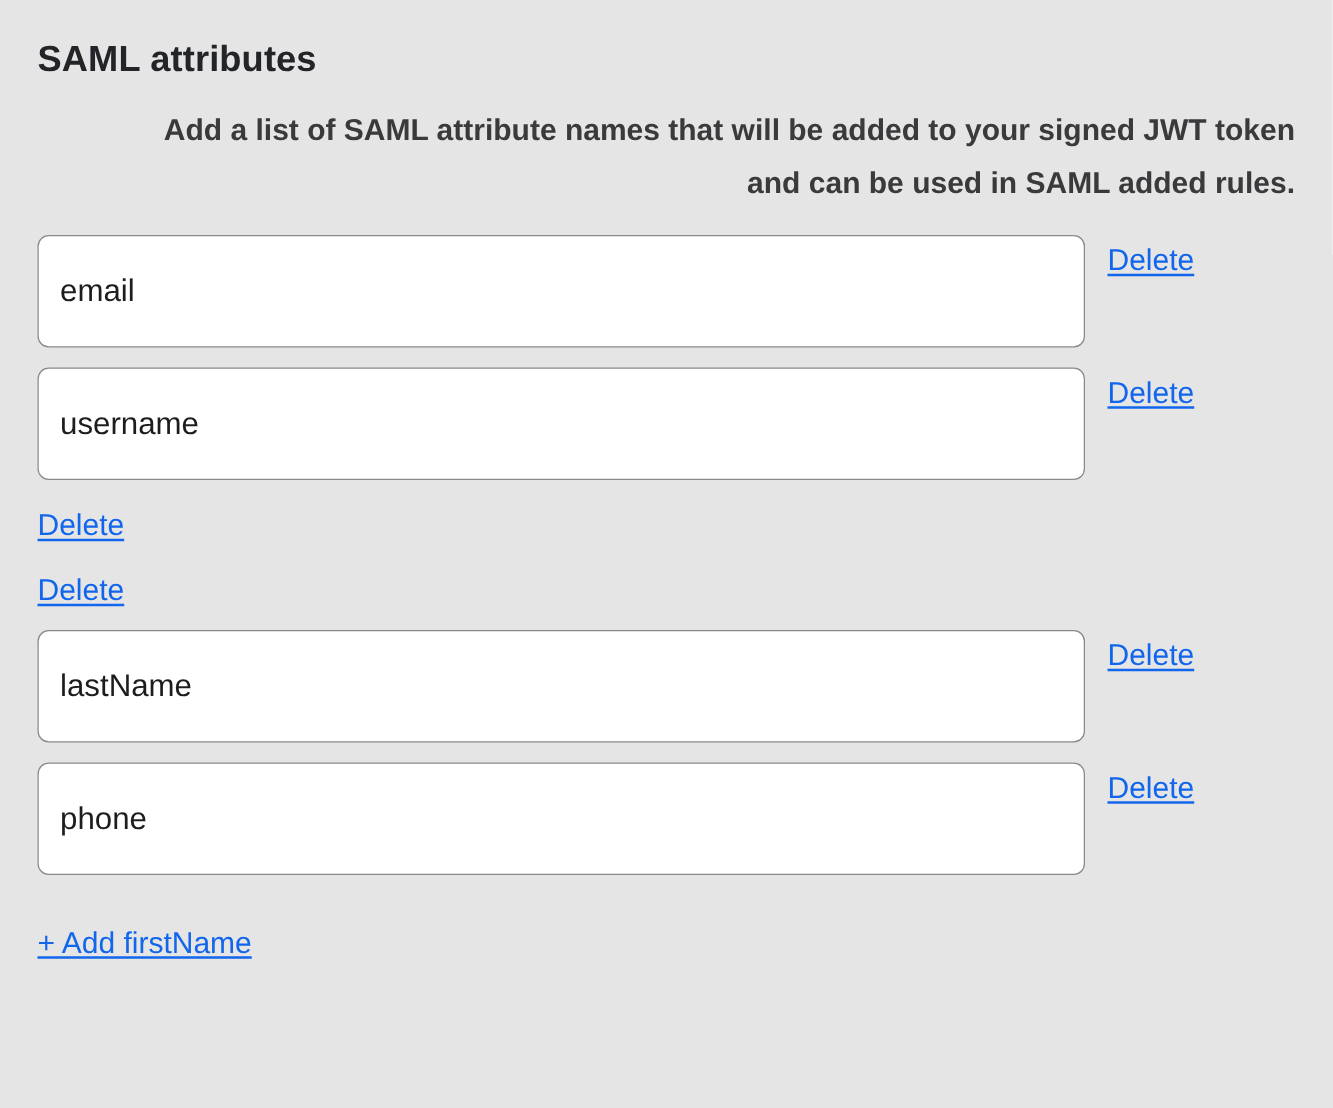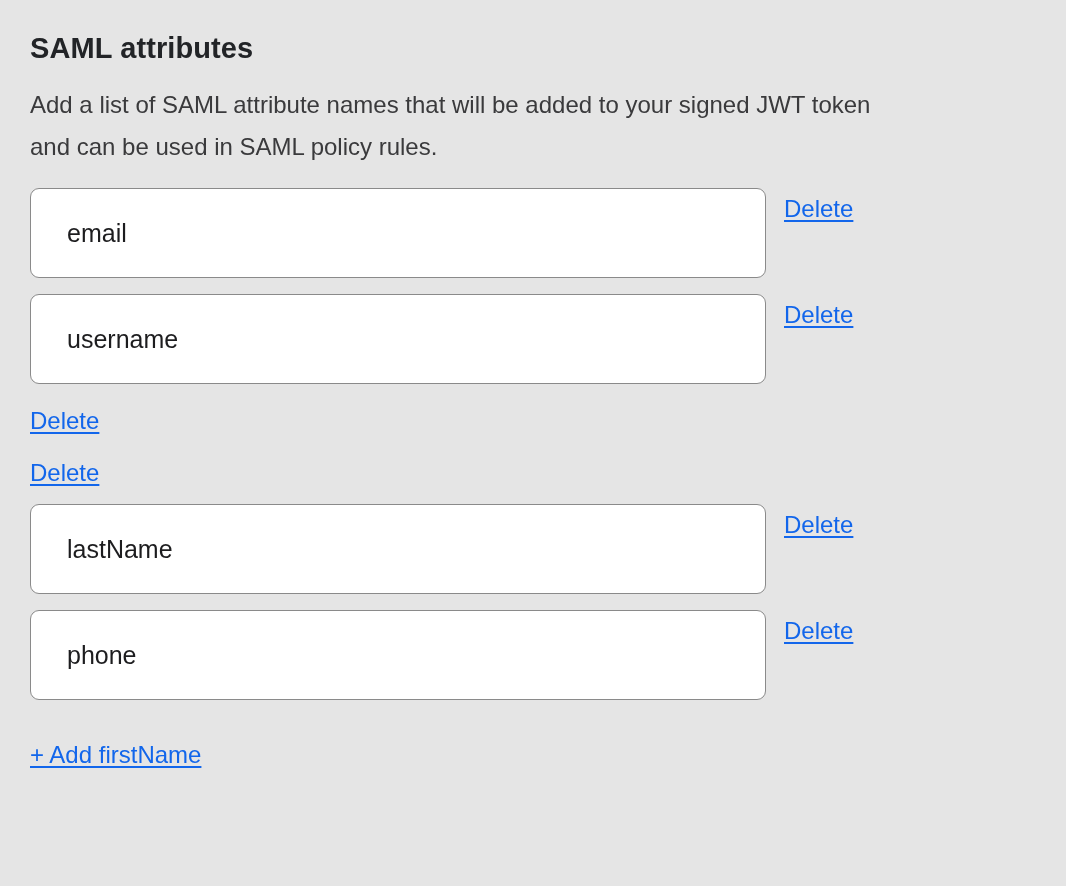--- a/index.html
+++ b/index.html
@@ -20,36 +20,37 @@
     font-size: 29px;
     line-height: 36px;
     font-weight: 700;
     color: #222427;
     letter-spacing: 0.1px;
   }
   .section-description {
     margin: 0 0 20px 0;
     font-size: 24px;
     line-height: 42px;
-    font-weight: 400;
+    font-weight: 700;
     color: #3a3a3c;
     max-width: 1010px;
+    text-align: right;
   }
   .attr-row {
     display: flex;
     align-items: flex-start;
     gap: 18px;
     margin-bottom: 16px;
   }
   .attr-input {
-    width: 736px;
+    width: 838px;
     height: 90px;
     border: 1.5px solid #8a8a8a;
     border-radius: 9px;
-    padding: 0 36px;
+    padding: 0 17px;
     font-family: "Liberation Sans", sans-serif;
     font-size: 25px;
     color: #1d1d1f;
     background: #ffffff;
     outline: none;
   }
   a.link {
     color: #1266eb;
     text-decoration: underline;
     text-underline-offset: 3px;
@@ -67,21 +68,21 @@
     font-size: 25px;
   }
 </style>
 </head>
 <body>
 
 <div class="page">
 
   <h2 class="section-title">SAML attributes</h2>
 
-  <p class="section-description"><span>Add a list of SAML attribute names that will be added to your signed JWT token</span><br><span>and can be used in SAML policy rules.</span></p>
+  <p class="section-description"><span>Add a list of SAML attribute names that will be added to your signed JWT token</span><br><span>and can be used in SAML added rules.</span></p>
 
   <div id="attribute-rows">
   <div class="attr-row">
     <input type="text" class="attr-input" value="email" style="">
     <a href="#" class="link delete-link">Delete</a>
   </div>
 
   <div class="attr-row">
     <input type="text" class="attr-input" value="username" style="">
     <a href="#" class="link delete-link">Delete</a>

